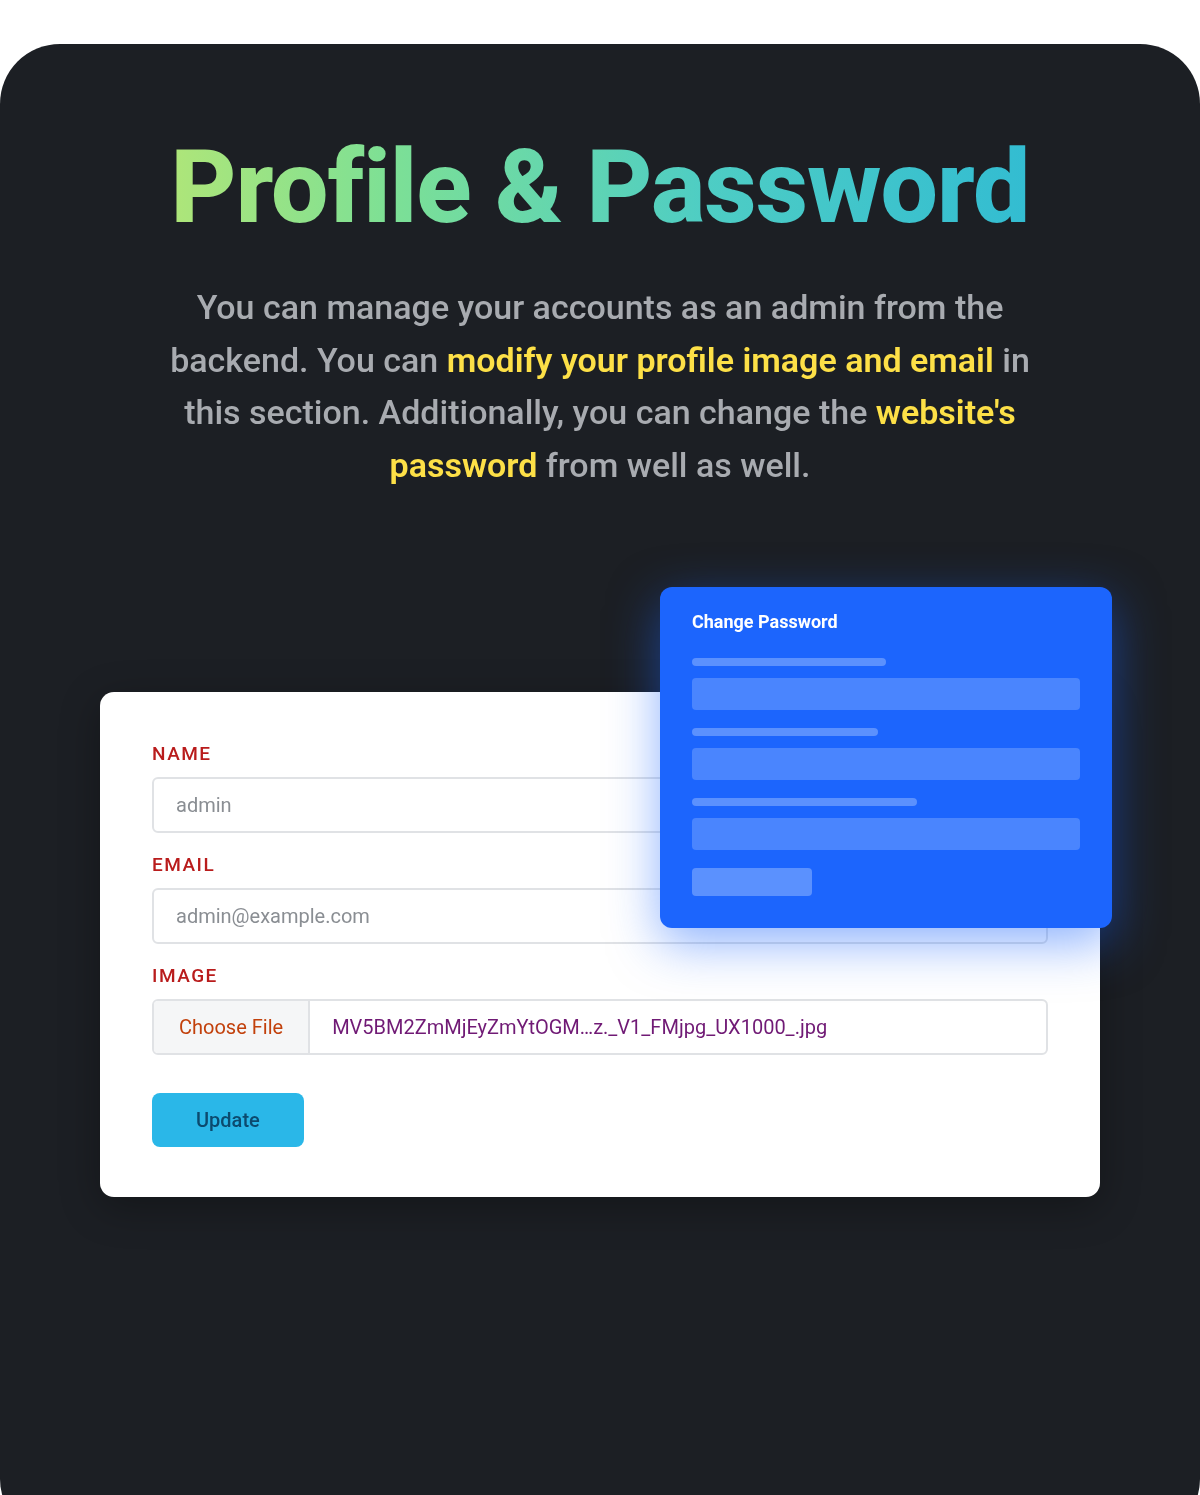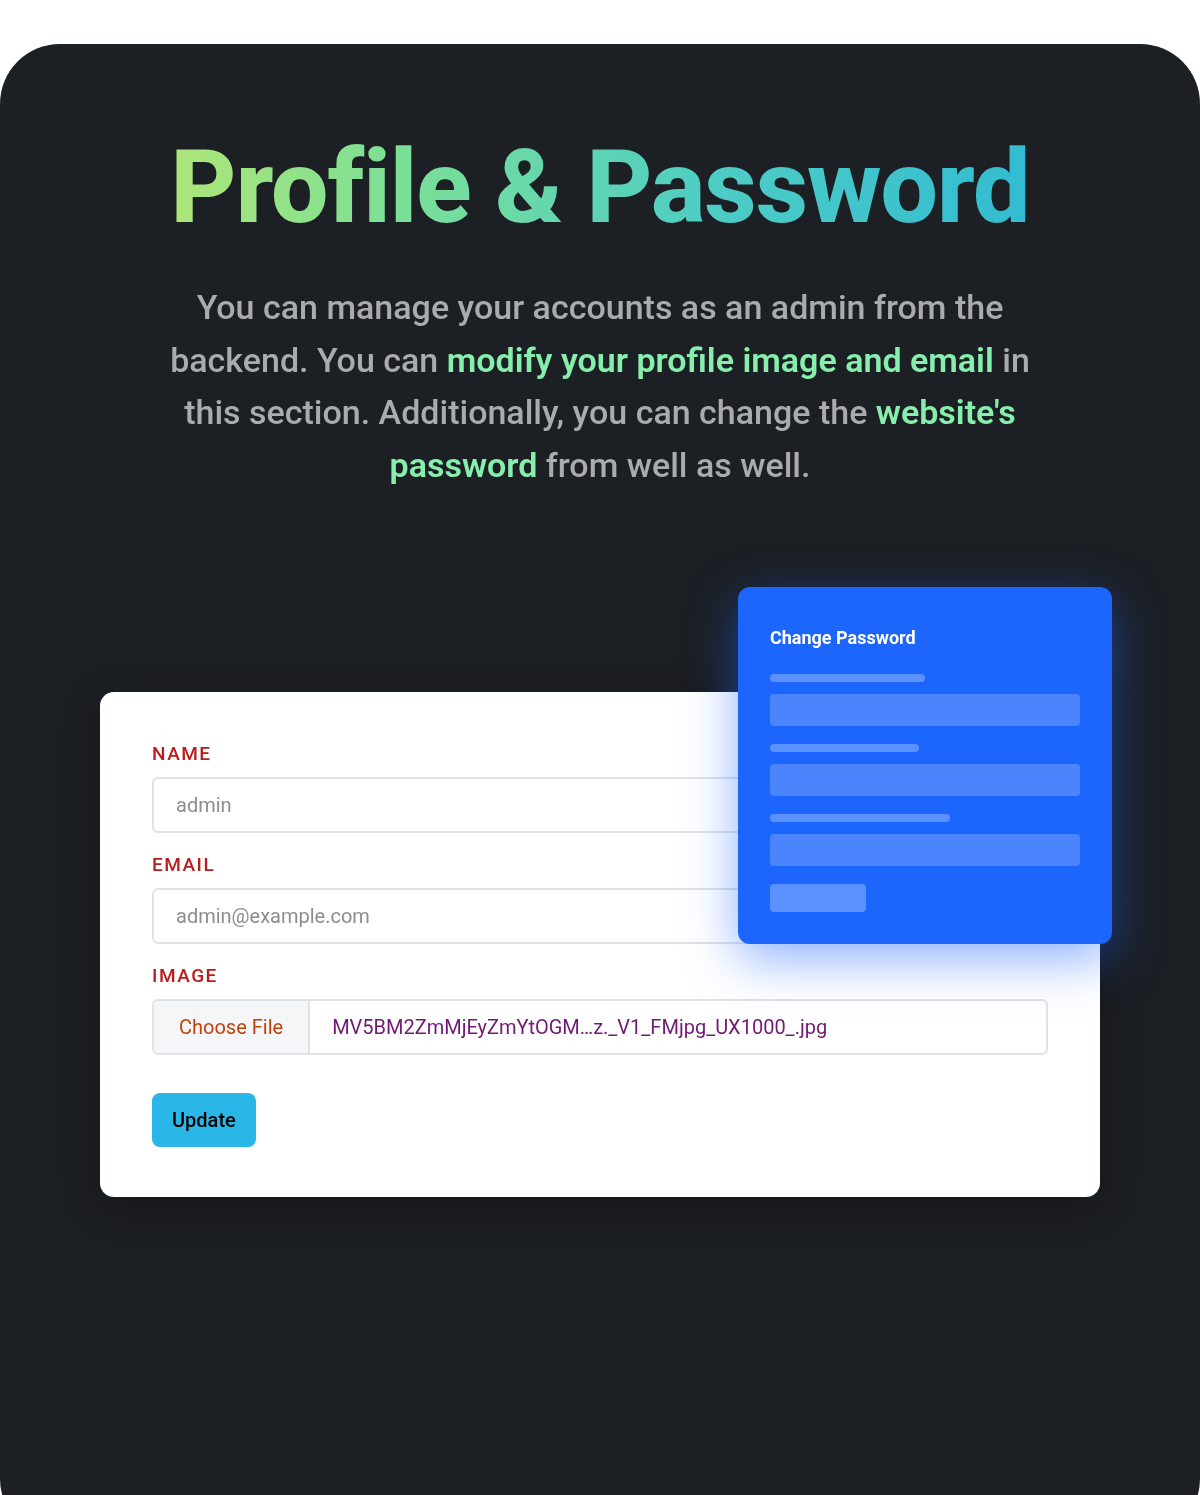--- a/index.html
+++ b/index.html
@@ -42,21 +42,21 @@
       text-align: center;
       font-size: 34px;
       line-height: 1.55;
       color: #a8abb0;
       max-width: 870px;
       margin: 0 auto 95px;
       font-weight: 500;
     }
     
     .description .highlight {
-      color: #86efac;
+      color: #fde047;
       font-weight: 600;
       text-align: right;
     }
     
     .card-area {
       position: relative;
       padding-top: 105px;
     }
     
     .profile-card {
@@ -121,39 +121,39 @@
       align-items: center;
       padding: 0 22px;
       font-size: 20px;
       color: #701a75;
       overflow: hidden;
       white-space: nowrap;
     }
     
     .update-button {
       background: #2ab7e8;
-      color: #000000;
+      color: #0c4a6e;
       border: none;
       border-radius: 8px;
-      padding: 15px 20px;
+      padding: 15px 44px;
       font-size: 20px;
       font-weight: 500;
       cursor: pointer;
       margin-top: 18px;
       font-family: inherit;
     }
     
     .password-card {
       position: absolute;
       top: 0;
       right: 18px;
-      width: 374px;
+      width: 452px;
       background: #1c65fd;
       border-radius: 12px;
-      padding: 40px 32px 32px;
+      padding: 24px 32px 32px;
       box-shadow: 0 15px 50px rgba(28, 101, 253, 0.5);
     }
     
     .password-title {
       color: #ffffff;
       font-size: 18px;
       font-weight: 700;
       margin-bottom: 26px;
     }
     

